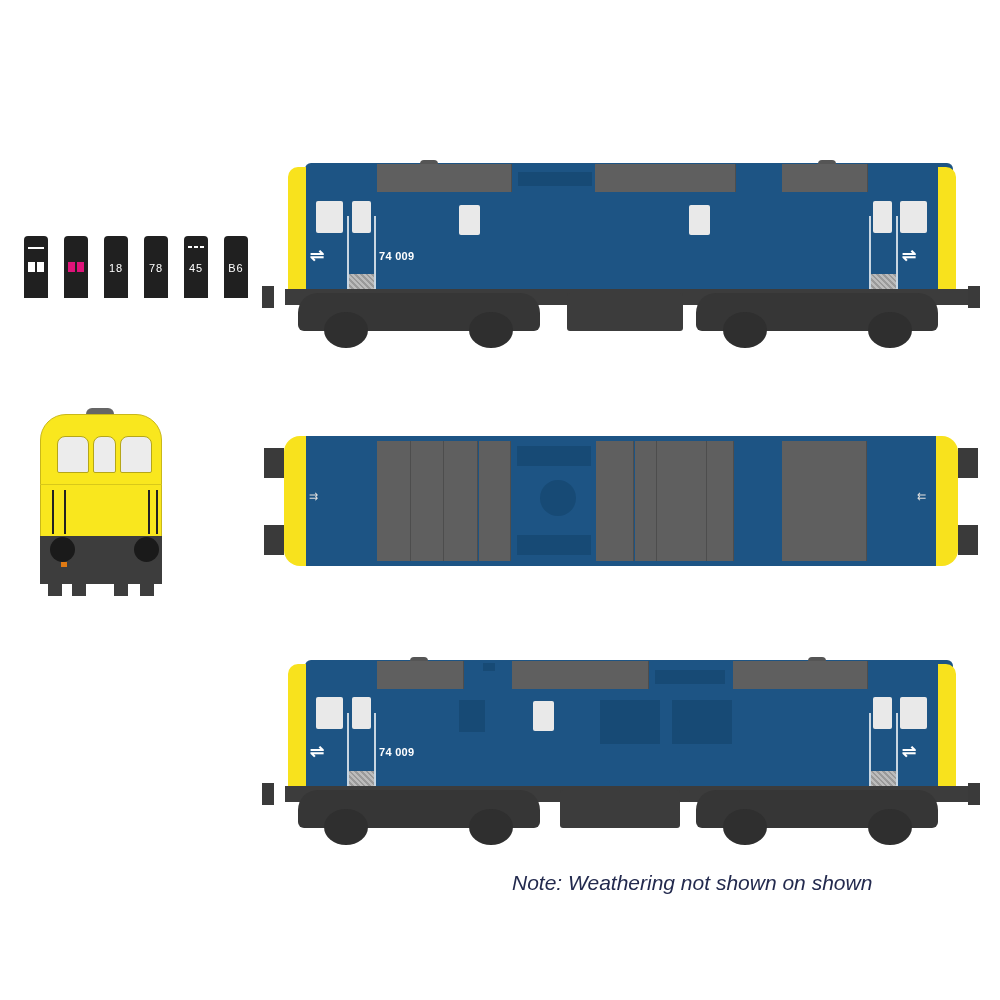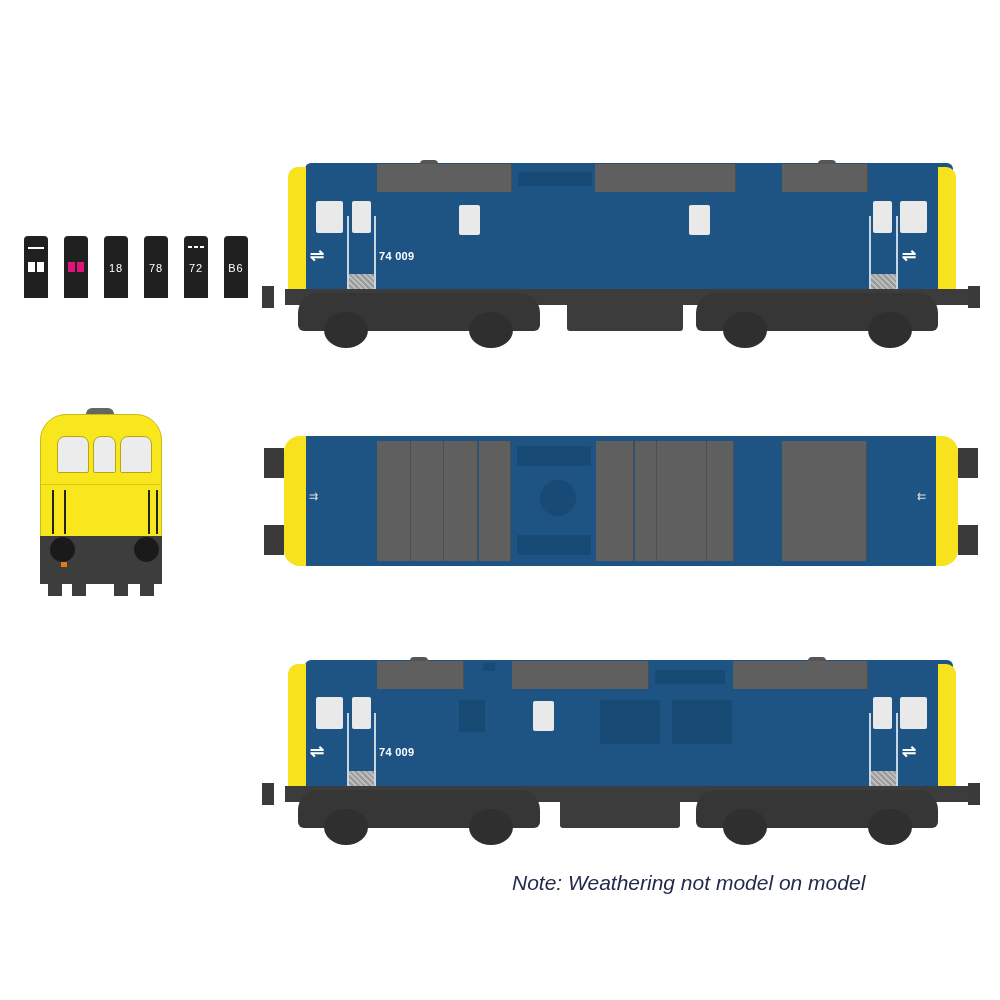--- a/index.html
+++ b/index.html
@@ -54,21 +54,21 @@
       <span class="sq" style="background:#e0137a"></span>
   </div>
   <div class="blind">
       <span class="txt">18</span>
     </div>
   <div class="blind">
       <span class="txt">78</span>
     </div>
   <div class="blind">
       <span class="dash"></span>
-      <span class="txt">72</span>
+      <span class="txt">45</span>
     </div>
   <div class="blind">
       <span class="txt">B6</span>
     </div>
 </div>
 
 <div class="loco" style="left:0;top:0;width:1000px;height:360px;">
   <div class="body-blue" style="left:305px;top:163px;width:648px;height:126px;border-radius:6px 6px 0 0;"></div>
   <div class="cab-yellow" style="left:288px;top:167px;width:18px;height:122px;border-radius:10px 0 0 0;"></div>
   <div class="cab-yellow" style="left:938px;top:167px;width:18px;height:122px;border-radius:0 10px 0 0;"></div>
@@ -204,13 +204,13 @@
   <div class="front-under" style="left:40px;top:536px;width:122px;height:48px;"></div>
   <div class="fbuffer" style="left:50px;top:537px;width:25px;height:25px;"></div>
   <div class="fbuffer" style="left:134px;top:537px;width:25px;height:25px;"></div>
   <div class="abs" style="left:61px;top:562px;width:6px;height:5px;background:#e07a13;"></div>
   <div class="front-under" style="left:48px;top:584px;width:14px;height:12px;"></div>
   <div class="front-under" style="left:72px;top:584px;width:14px;height:12px;"></div>
   <div class="front-under" style="left:114px;top:584px;width:14px;height:12px;"></div>
   <div class="front-under" style="left:140px;top:584px;width:14px;height:12px;"></div>
 </div>
 
-<div class="abs note">Note: Weathering not model on model</div>
+<div class="abs note">Note: Weathering not shown on shown</div>
 
 </body></html>

